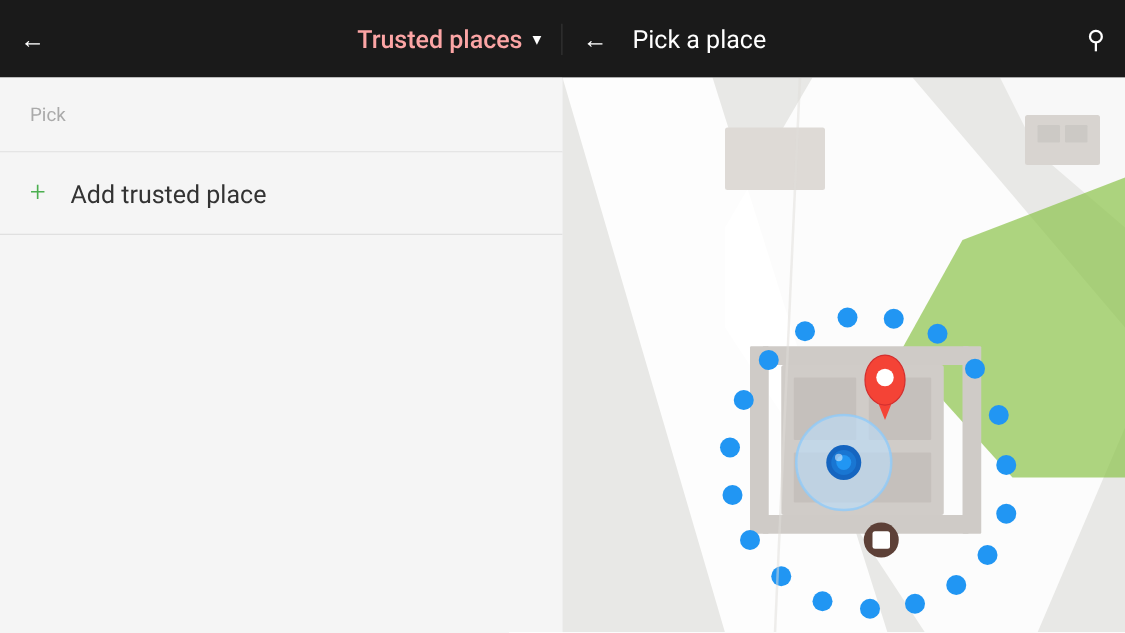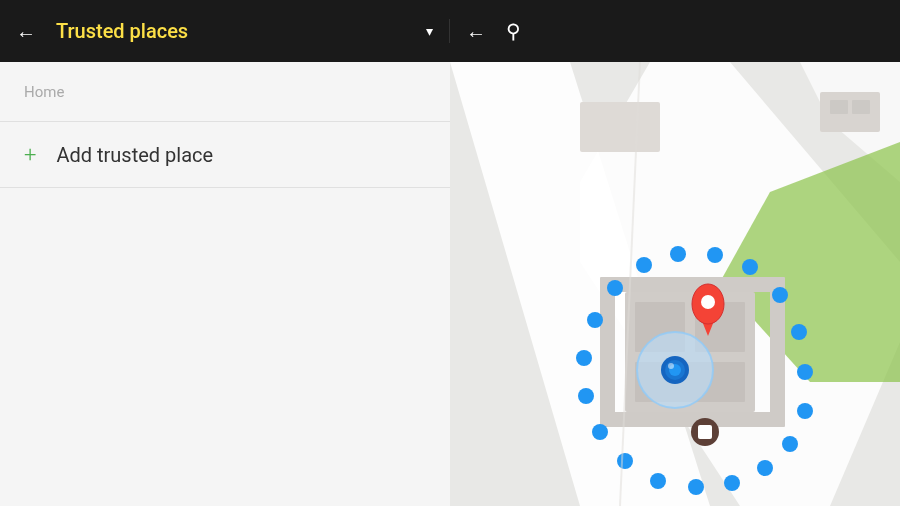--- a/index.html
+++ b/index.html
@@ -26,24 +26,25 @@
       flex: 1;
       padding: 0 16px;
     }
     .back-arrow {
       color: white;
       font-size: 20px;
       margin-right: 20px;
       cursor: pointer;
     }
     .header-title {
-      color: #fde047;
+      color: #fca5a5;
       font-size: 20px;
       font-weight: 500;
       flex: 1;
+      text-align: right;
     }
     .dropdown-arrow {
       color: white;
       font-size: 14px;
       margin-left: 8px;
     }
     .header-right .back-arrow {
       margin-right: 20px;
     }
     .pick-place-title {
@@ -119,29 +120,30 @@
 <body>
 
 <div class="header">
   <div class="header-left">
     <span class="back-arrow">←</span>
     <span class="header-title">Trusted places</span>
     <span class="dropdown-arrow">▾</span>
   </div>
   <div class="header-right">
     <span class="back-arrow">←</span>
+    <span class="pick-place-title">Pick a place</span>
     <span class="search-icon">⚲</span>
   </div>
 </div>
 
 <div class="main-content">
 
   <div class="left-panel">
     <div class="home-item">
-      <span class="home-label">Home</span>
+      <span class="home-label">Pick</span>
     </div>
     <div class="add-trusted-item">
       <span class="plus-icon">+</span>
       <span class="add-trusted-label">Add trusted place</span>
     </div>
   </div>
 
   <div class="right-panel">
     <svg class="map-svg" viewBox="0 0 450 444" xmlns="http://www.w3.org/2000/svg">
 

